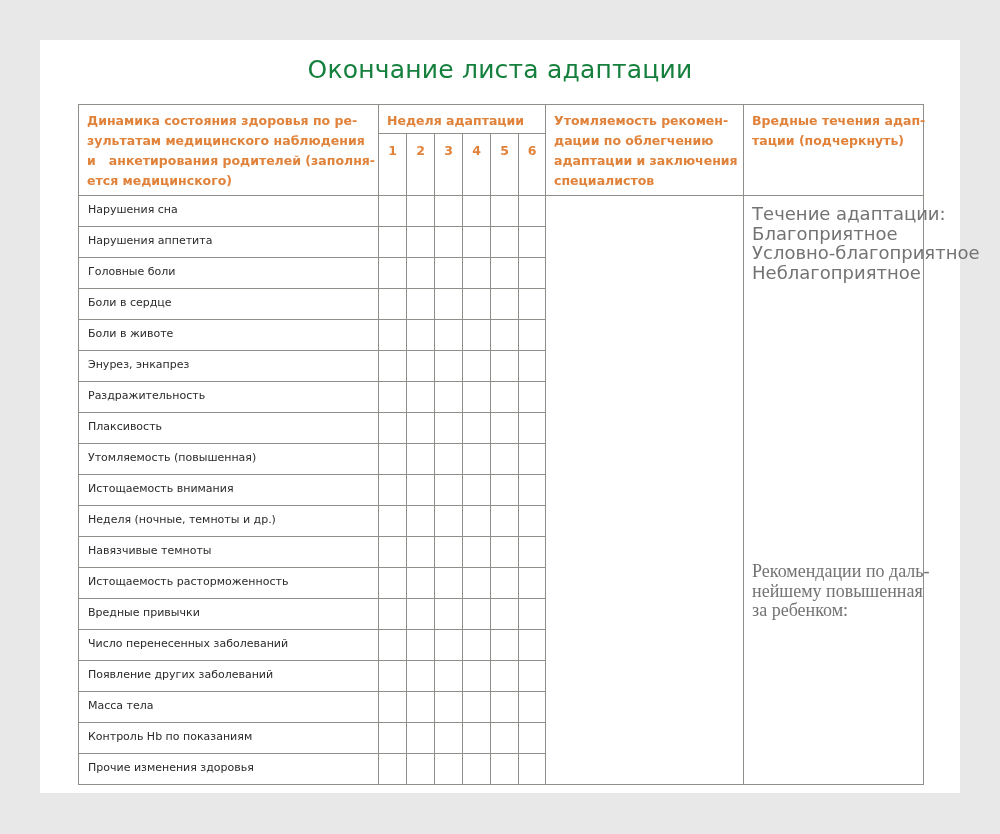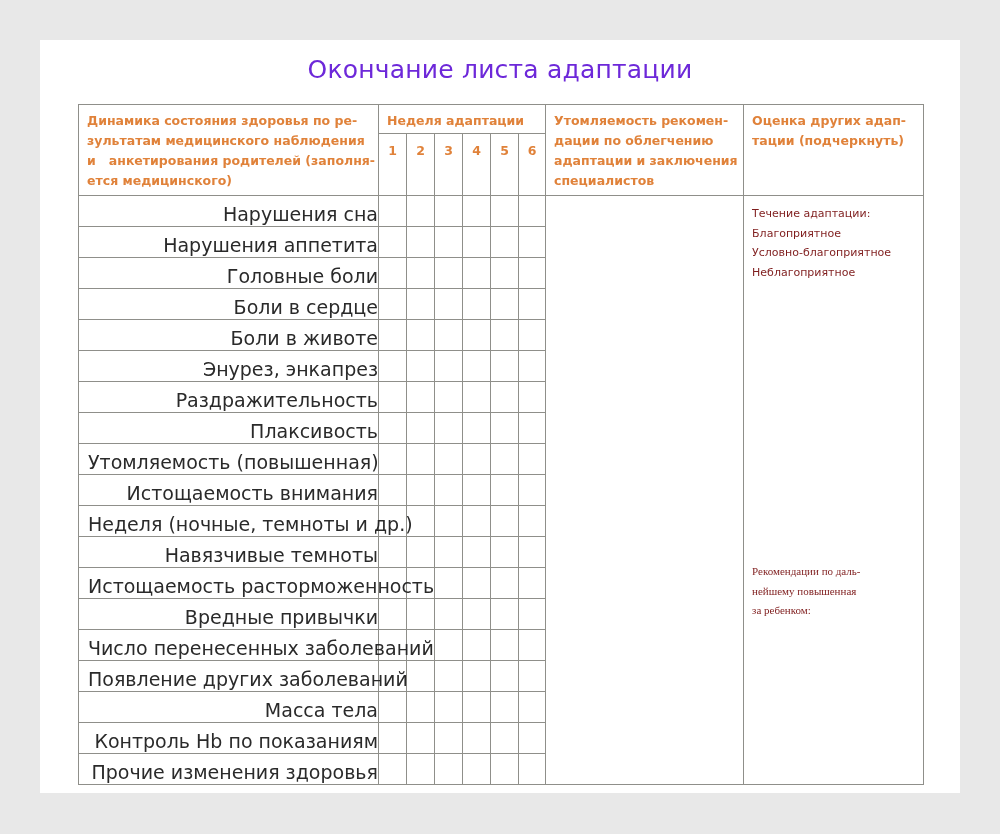--- a/index.html
+++ b/index.html
@@ -12,21 +12,21 @@
   }
   .sheet {
     position: absolute; left: 40px; top: 40px;
     width: 920px; height: 753px;
     background: #ffffff;
   }
   .title {
     position: absolute; left: 0; top: 55px; width: 1000px;
     text-align: center;
     font-family: "DejaVu Sans", sans-serif;
-    font-size: 25px; font-weight: normal; color: #6d28d9;
+    font-size: 25px; font-weight: normal; color: #15803d;
     letter-spacing: 0.2px;
   }
   table.form {
     position: absolute; left: 78px; top: 104px;
     width: 845px; height: 647px;
     border-collapse: collapse;
     table-layout: fixed;
   }
   table.form td, table.form th {
     border: 1.5px solid #8f8f8a;
@@ -34,26 +34,26 @@
     vertical-align: top;
   }
   .hd {
     color: #e0823a; font-weight: bold; font-size: 12.5px; line-height: 20px;
     text-align: left;
   }
   .hd-main { padding: 6px 8px 4px 8px !important; }
   .hd-week { padding: 6px 8px 0 8px !important; height: 22px; }
   .hd-num { text-align: center !important; padding-top: 7px !important; }
   .row-label {
-    font-size: 19px; color: #2a2a2a;
+    font-size: 11px; color: #2a2a2a;
     padding: 7px 0 0 9px !important;
-    height: 22.4px; white-space: nowrap; text-align: right;
+    height: 22.4px; white-space: nowrap;
   }
   .cell { }
-  .side-cell { padding: 8px 8px !important; font-size: 11px; color: #7f1d1d; line-height: 19.5px; }
+  .side-cell { padding: 8px 8px !important; font-size: 18px; color: #737373; line-height: 19.5px; }
   .side-block-2 { margin-top: 280px; font-family: Liberation Serif, serif; }
   .line { display: block; white-space: nowrap; }
 </style>
 </head>
 <body>
 
 <div class="sheet"></div>
 <div class="title">Окончание листа адаптации</div>
 
 <table class="form">
@@ -77,21 +77,21 @@
         <span class="line">ется медицинского)</span>
       </th>
       <th class="hd hd-week" colspan="6">Неделя адаптации</th>
       <th class="hd hd-main" rowspan="2">
         <span class="line">Утомляемость рекомен-</span>
         <span class="line">дации по облегчению</span>
         <span class="line">адаптации и заключения</span>
         <span class="line">специалистов</span>
       </th>
       <th class="hd hd-main" rowspan="2">
-        <span class="line">Оценка других адап-</span>
+        <span class="line">Вредные течения адап-</span>
         <span class="line">тации (подчеркнуть)</span>
       </th>
     </tr>
     <tr>
       <th class="hd hd-num">1</th>
       <th class="hd hd-num">2</th>
       <th class="hd hd-num">3</th>
       <th class="hd hd-num">4</th>
       <th class="hd hd-num">5</th>
       <th class="hd hd-num">6</th>

